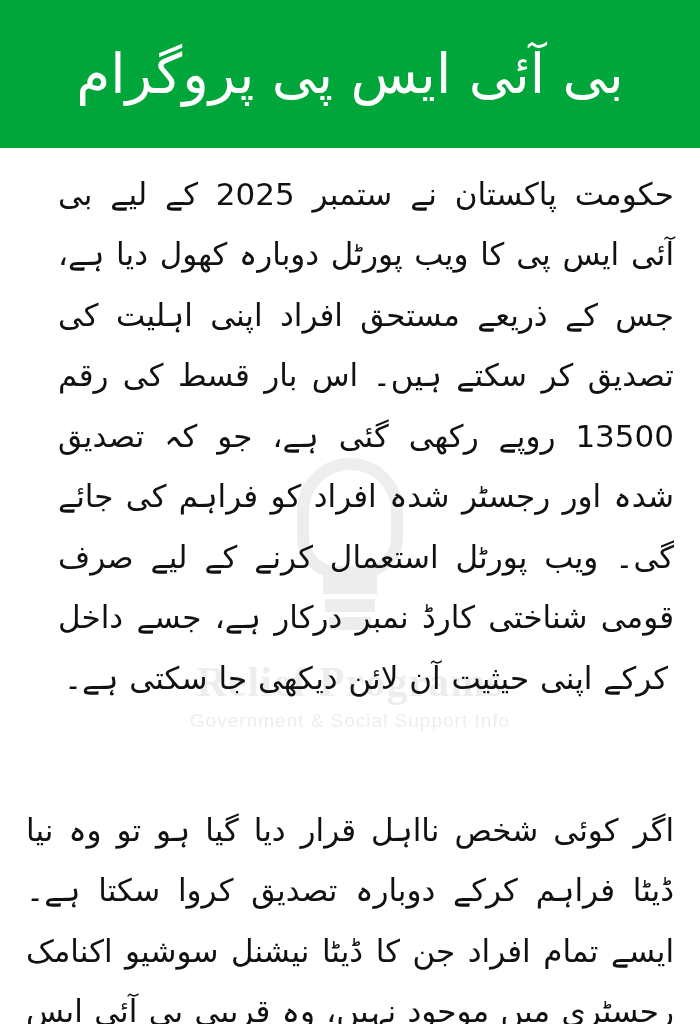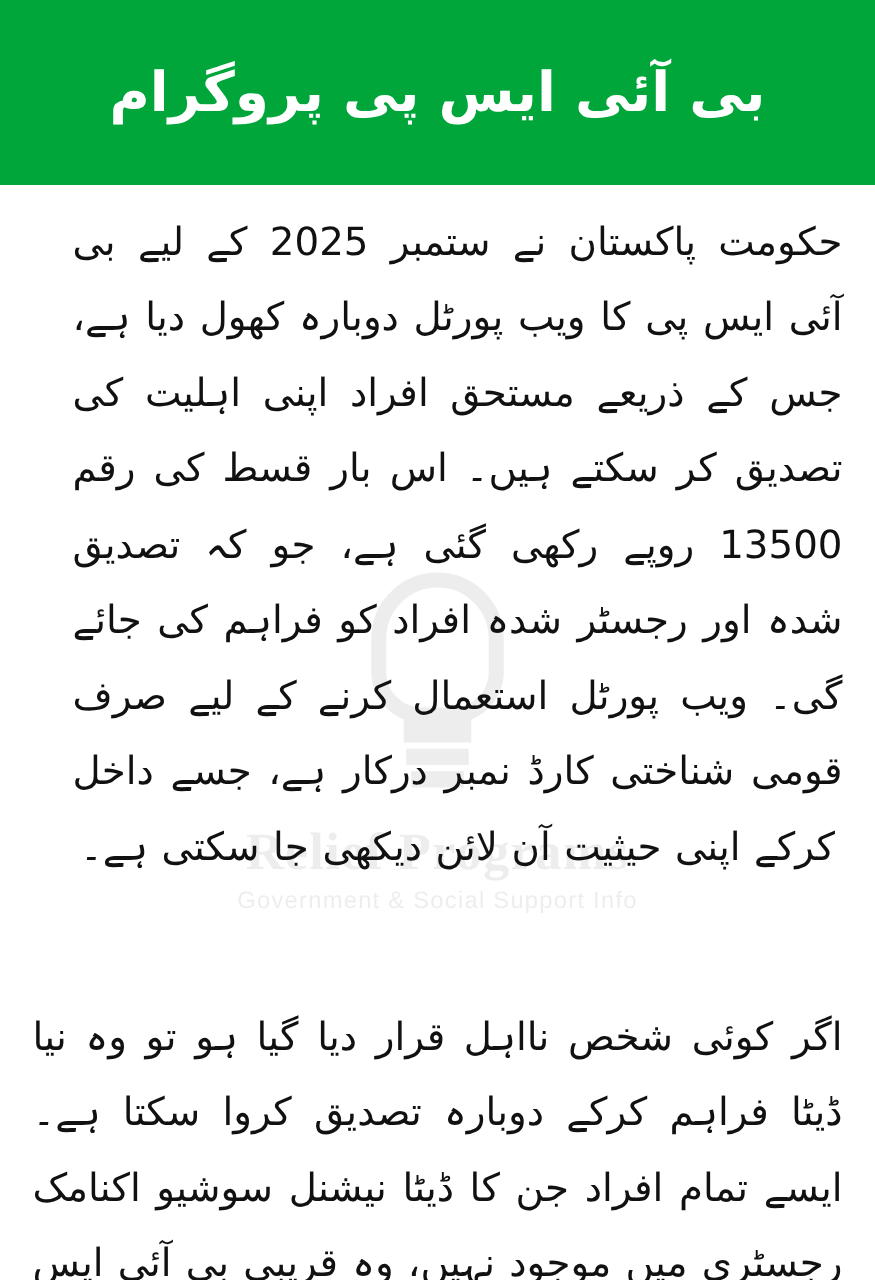--- a/index.html
+++ b/index.html
@@ -32,23 +32,23 @@
     background: #00a63a;
     display: flex;
     align-items: center;
     justify-content: center;
     overflow: hidden;
   }
   .header-title {
     direction: rtl;
     unicode-bidi: bidi-override;
     color: #ffffff;
-    font-size: 44px;
+    font-size: 55px;
     line-height: 1.25;
-    font-weight: bold;
+    font-weight: normal;
     letter-spacing: 0.5px;
     text-align: center;
     white-space: nowrap;
     padding: 0 12px;
     font-family: "DejaVu Sans", "Liberation Sans", sans-serif;
   }
 
   
   .watermark {
     position: absolute;

